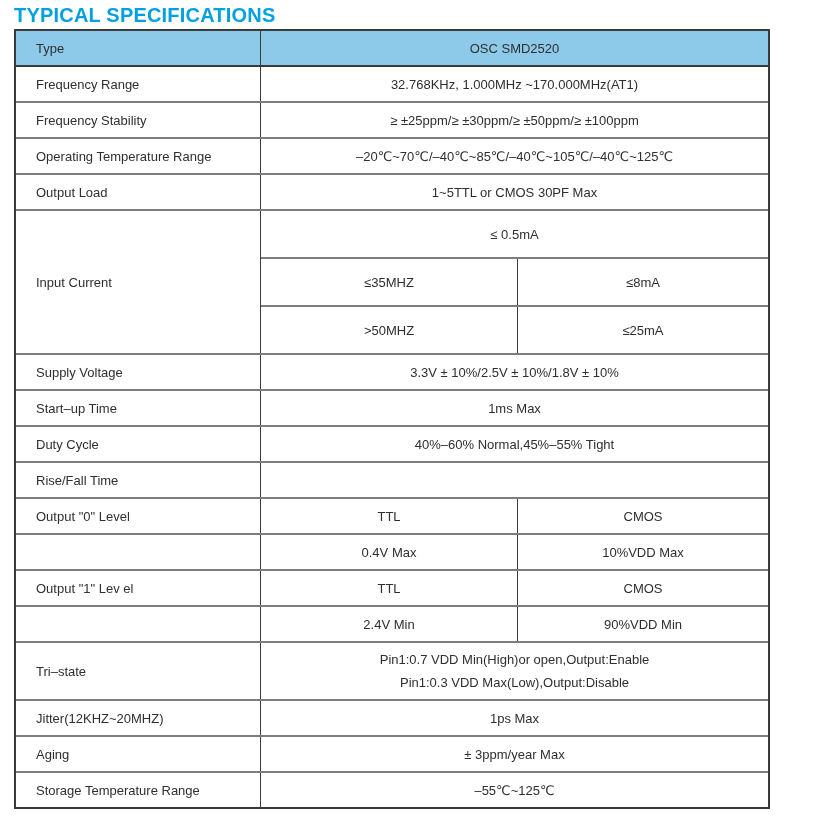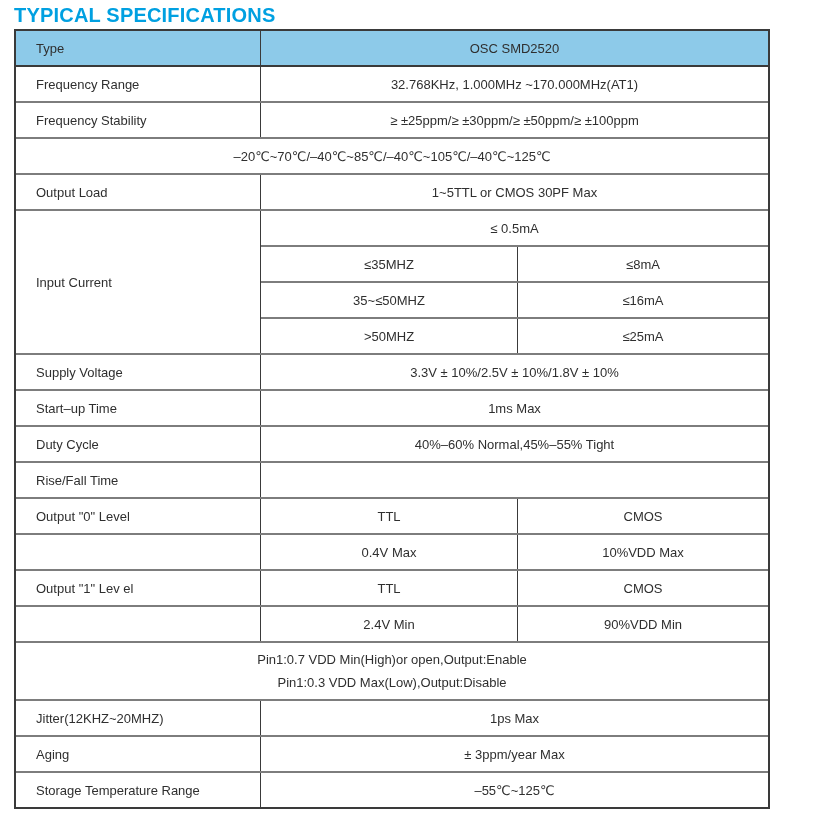--- a/index.html
+++ b/index.html
@@ -73,41 +73,38 @@
     <div class="cell label">Frequency Range</div>
     <div class="cell value">32.768KHz, 1.000MHz ~170.000MHz(AT1)</div>
   </div>
 
   <div class="row">
     <div class="cell label">Frequency Stability</div>
     <div class="cell value">≥ ±25ppm/≥ ±30ppm/≥ ±50ppm/≥ ±100ppm</div>
   </div>
 
   <div class="row">
+    <div class="cell label">Operating Temperature Range</div>
     <div class="cell value">–20℃~70℃/–40℃~85℃/–40℃~105℃/–40℃~125℃</div>
   </div>
 
   <div class="row">
     <div class="cell label">Output Load</div>
     <div class="cell value">1~5TTL or CMOS 30PF Max</div>
   </div>
 
   <div class="row group">
     <div class="cell label">Input Current</div>
     <div class="group-body">
       <div class="sub-row">
         <div class="cell right">≤ 0.5mA</div>
       </div>
       <div class="sub-row">
         <div class="cell mid">≤35MHZ</div>
         <div class="cell right">≤8mA</div>
-      </div>
-      <div class="sub-row">
-        <div class="cell mid">35~≤50MHZ</div>
-        <div class="cell right">≤16mA</div>
       </div>
       <div class="sub-row">
         <div class="cell mid">&gt;50MHZ</div>
         <div class="cell right">≤25mA</div>
       </div>
     </div>
   </div>
 
   <div class="row">
     <div class="cell label">Supply Voltage</div>
@@ -146,20 +143,21 @@
     <div class="cell right">CMOS</div>
   </div>
 
   <div class="row">
     <div class="cell label"></div>
     <div class="cell mid">2.4V Min</div>
     <div class="cell right">90%VDD Min</div>
   </div>
 
   <div class="row tall">
+    <div class="cell label">Tri–state</div>
     <div class="cell value stacked">
       <div>Pin1:0.7 VDD Min(High)or open,Output:Enable</div>
       <div>Pin1:0.3 VDD Max(Low),Output:Disable</div>
     </div>
   </div>
 
   <div class="row">
     <div class="cell label">Jitter(12KHZ~20MHZ)</div>
     <div class="cell value">1ps Max</div>
   </div>

